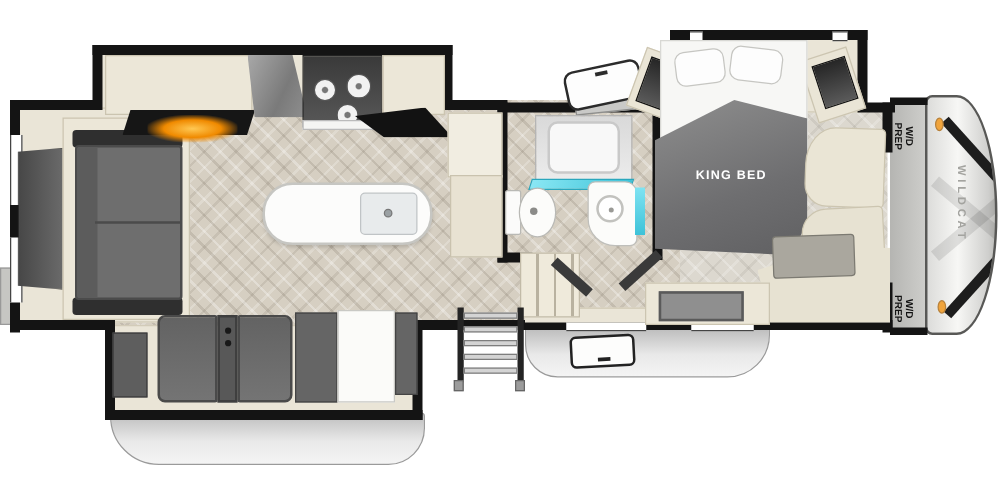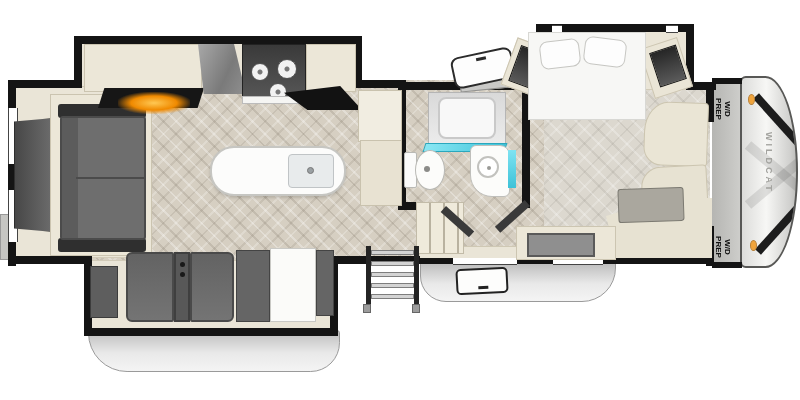--- a/index.html
+++ b/index.html
@@ -163,20 +163,23 @@
   </div>
   <div class="abs" style="left:508px;top:150px;width:8px;height:38px;background:linear-gradient(#7fe3f2,#3dc2d8);"></div>
 
   <div class="abs" style="left:508px;top:42px;width:36px;height:50px;background:#eae5d6;border:1px solid #ccc5b1;transform:rotate(20deg);"></div>
   <div class="abs" style="left:514px;top:48px;width:24px;height:38px;background:linear-gradient(#262626,#5a5a5a);border:1px solid #111;transform:rotate(20deg);"></div>
   <div class="abs" style="left:646px;top:42px;width:40px;height:52px;background:#eae5d6;border:1px solid #ccc5b1;transform:rotate(-18deg);"></div>
   <div class="abs" style="left:654px;top:48px;width:28px;height:36px;background:linear-gradient(#262626,#5a5a5a);border:1px solid #111;transform:rotate(-18deg);"></div>
   <div class="abs" style="left:528px;top:32px;width:118px;height:88px;background:#f7f7f5;border:1px solid #d8d8d4;"></div>
   <div class="abs" style="left:540px;top:40px;width:40px;height:28px;background:#fdfdfd;border:1px solid #c6c6c2;border-radius:8px;transform:rotate(-7deg);"></div>
   <div class="abs" style="left:584px;top:38px;width:42px;height:28px;background:#fdfdfd;border:1px solid #c6c6c2;border-radius:8px;transform:rotate(7deg);"></div>
+  <div class="abs" style="left:524px;top:80px;width:122px;height:124px;background:linear-gradient(160deg,#8e8e8e 0%,#6e6e70 60%,#606062);clip-path:polygon(0 26%,52% 0,100% 12%,100% 80%,88% 100%,0 96%);">
+    <div class="kingbed-label">KING BED</div>
+  </div>
   <div class="abs" style="left:644px;top:102px;width:64px;height:64px;background:#eae5d5;border:1px solid #ccc5b0;border-radius:24px 4px 4px 18px / 30px 4px 4px 18px;transform:rotate(2deg);"></div>
   <div class="abs" style="left:642px;top:166px;width:66px;height:66px;background:#e7e2d2;border:1px solid #ccc5b0;border-radius:20px 4px 4px 10px;transform:rotate(-3deg);"></div>
   <div class="abs" style="left:606px;top:198px;width:106px;height:60px;background:#e7e2d2;clip-path:polygon(0 30%,55% 0,100% 0,100% 100%,10% 100%);"></div>
   <div class="abs" style="left:618px;top:188px;width:66px;height:34px;background:#aaa79e;border:1px solid #7c7a72;border-radius:3px;transform:rotate(-2deg);"></div>
   <div class="abs" style="left:516px;top:226px;width:100px;height:34px;background:#ece7d8;border:1px solid #ccc5b1;">
     <div class="abs" style="left:10px;top:6px;width:68px;height:24px;background:#8f8f8f;border:2px solid #5a5a5a;"></div>
   </div>
 
 </div>
 

